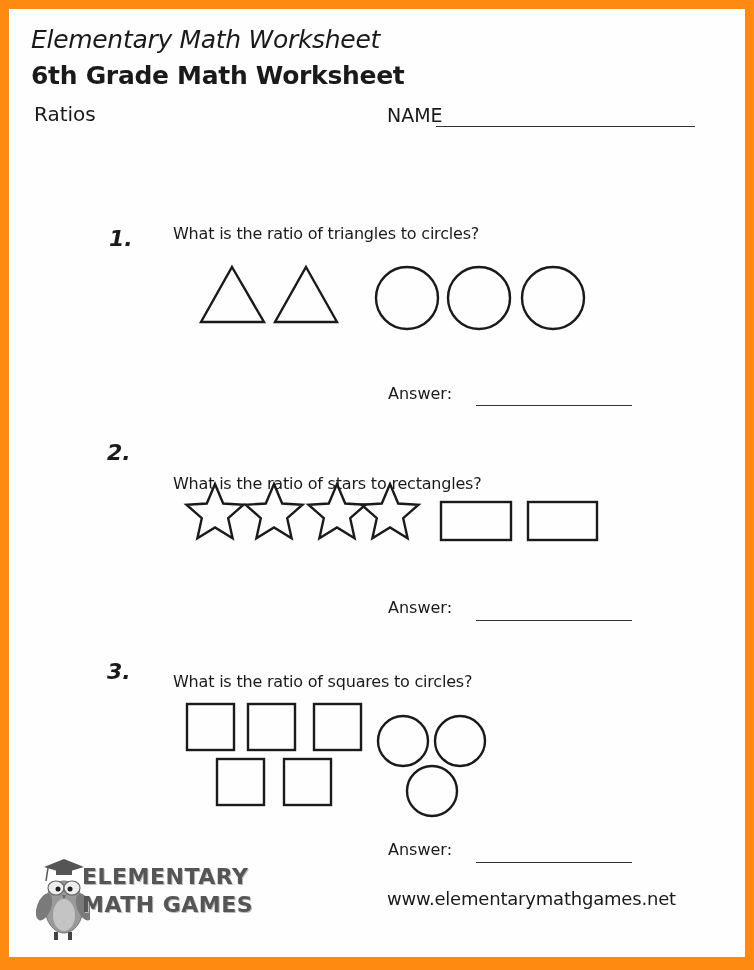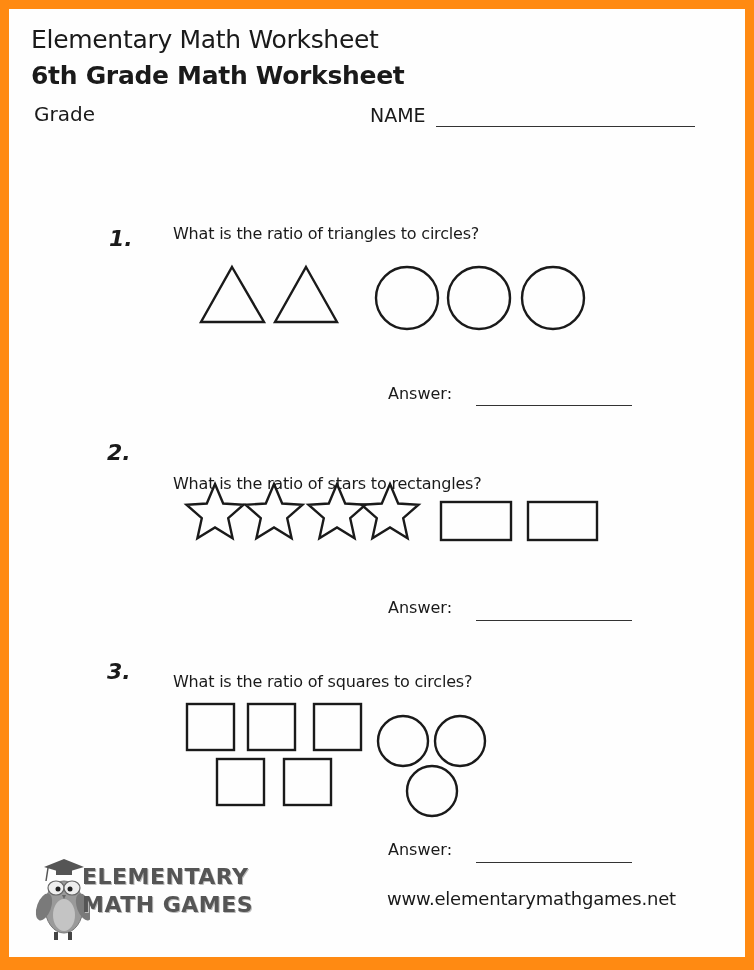--- a/index.html
+++ b/index.html
@@ -11,45 +11,45 @@
       font-family: "DejaVu Sans", "Liberation Sans", sans-serif;
       color: #1a1a1a;
     }
     .page {
       position: absolute;
       left: 9px; top: 9px;
       width: 736px; height: 948px;
       background: #fefefe;
     }
     .abs { position: absolute; white-space: nowrap; }
-    .title1 { left: 31px; top: 25px; font-size: 25px; letter-spacing: -0.3px; }
+    .title1 { left: 31px; top: 25px; font-size: 25px; letter-spacing: -0.3px; font-style: italic; }
     .title2 { left: 31px; top: 61px; font-size: 25px; letter-spacing: -0.3px; font-weight: bold; }
     .subject { left: 34px; top: 102px; font-size: 20px; }
-    .name-label { left: 370px; top: 104px; font-size: 19px; }
+    .name-label { left: 387px; top: 104px; font-size: 19px; }
     .name-line { left: 436px; top: 126px; width: 259px; border-bottom: 1.5px solid #333; height: 0; }
     .qnum { font-size: 22px; font-weight: bold; font-style: italic; }
     .qtext { font-size: 16px; letter-spacing: -0.2px; }
     .answer { font-size: 16px; }
     .answer-line { border-bottom: 1.5px solid #333; height: 0; width: 156px; }
     svg.shapes { position: absolute; left: 0; top: 0; }
     .url { left: 381px; top: 888px; font-size: 18px; letter-spacing: -0.2px; margin-left: 6px; }
     .logo { left: 24px; top: 850px; width: 220px; height: 90px; }
     .logo-text { position: absolute; left: 58px; font-family: "DejaVu Sans", sans-serif; font-weight: bold;
       color: #555; font-size: 22px; letter-spacing: 0.5px; text-shadow: 1px 1px 0 #bbb; }
     .logo-t1 { top: 14px; }
     .logo-t2 { top: 42px; }
   </style>
 </head>
 <body>
 
 <div class="page"></div>
 
 <div class="abs title1">Elementary Math Worksheet</div>
 <div class="abs title2">6th Grade Math Worksheet</div>
-<div class="abs subject">Grade</div>
+<div class="abs subject">Ratios</div>
 <div class="abs name-label">NAME</div>
 <div class="abs name-line"></div>
 
 <div class="abs qnum" style="left:109px; top:226px;">1.</div>
 <div class="abs qtext" style="left:173px; top:224px;">What is the ratio of triangles to circles?</div>
 <div class="abs answer" style="left:388px; top:384px;">Answer:</div>
 <div class="abs answer-line" style="left:476px; top:405px;"></div>
 
 <div class="abs qnum" style="left:107px; top:440px;">2.</div>
 <div class="abs qtext" style="left:173px; top:474px;">What is the ratio of stars to rectangles?</div>

